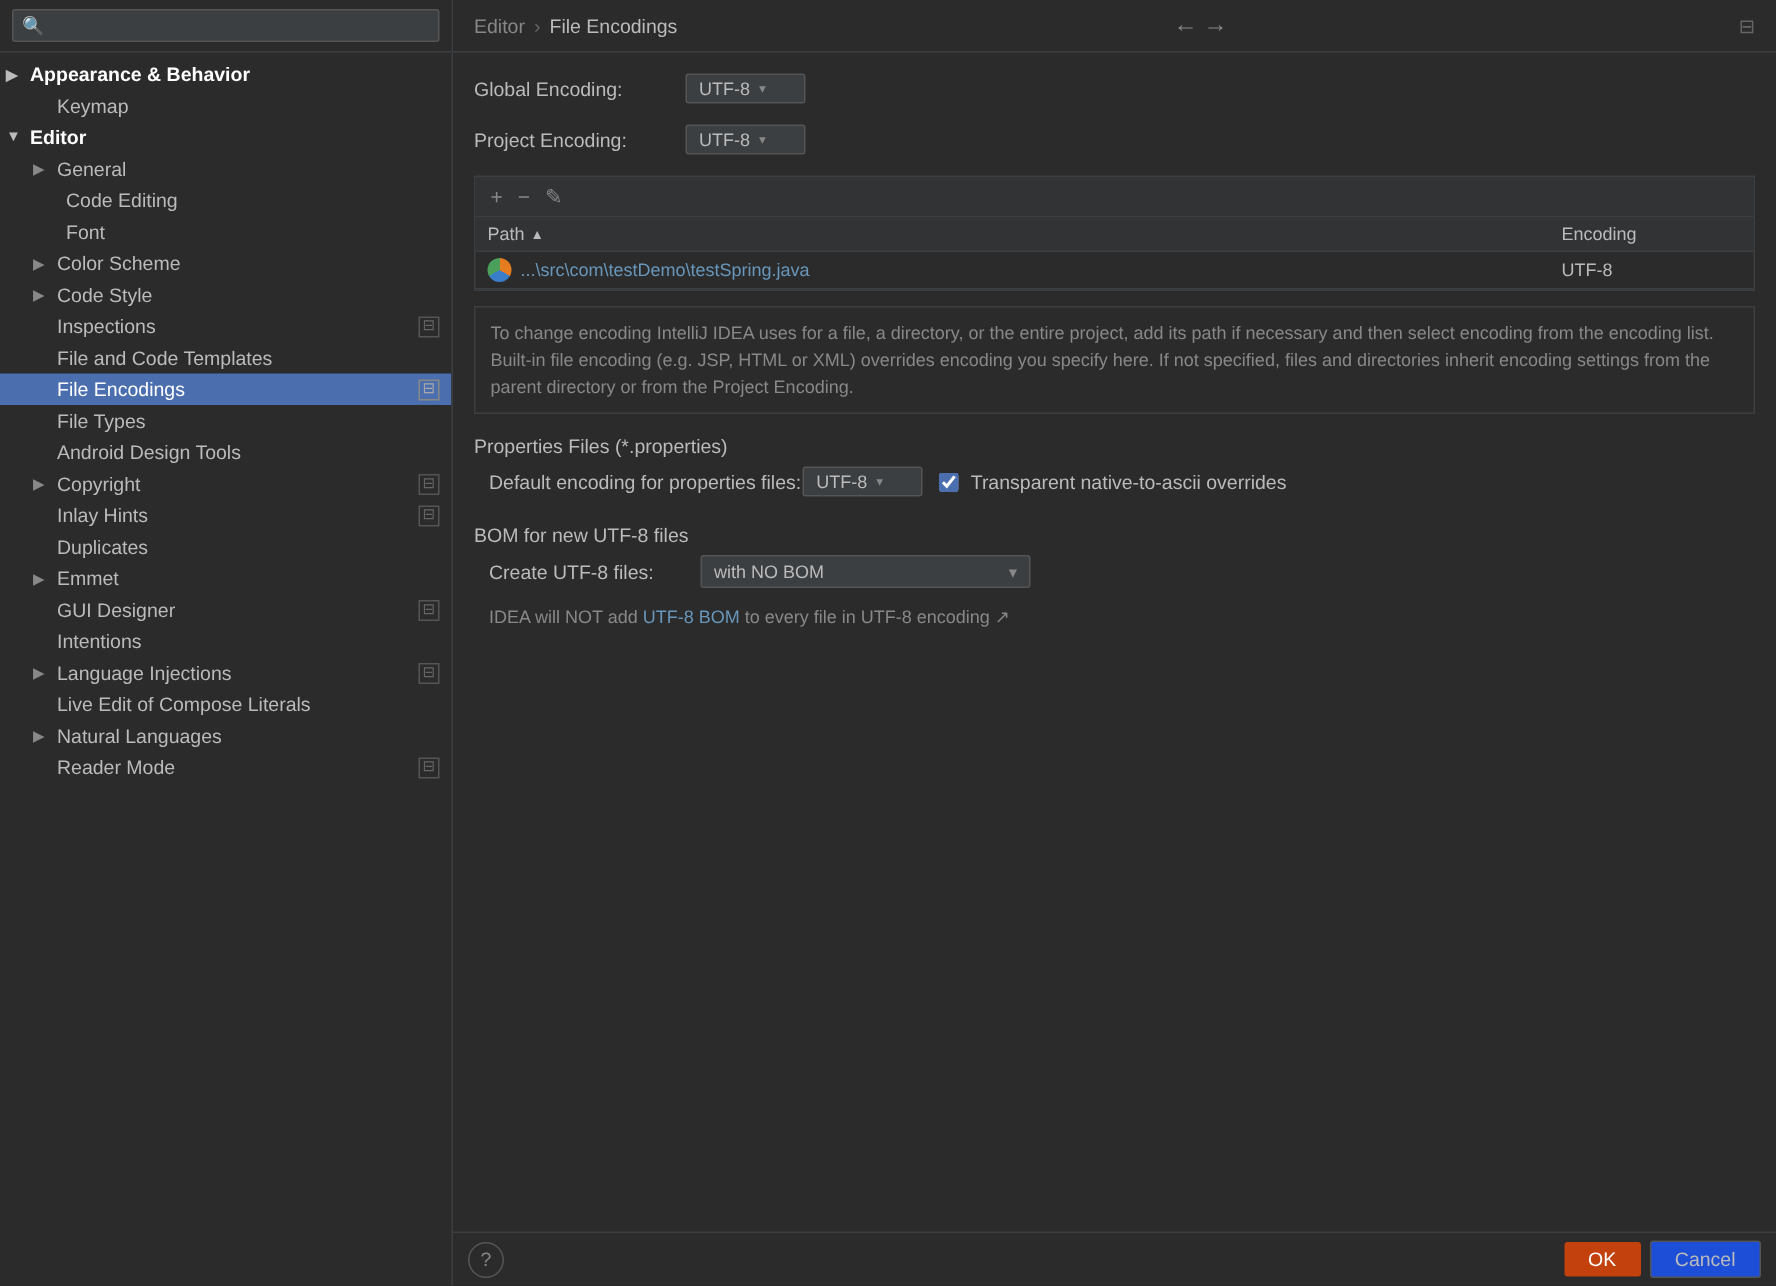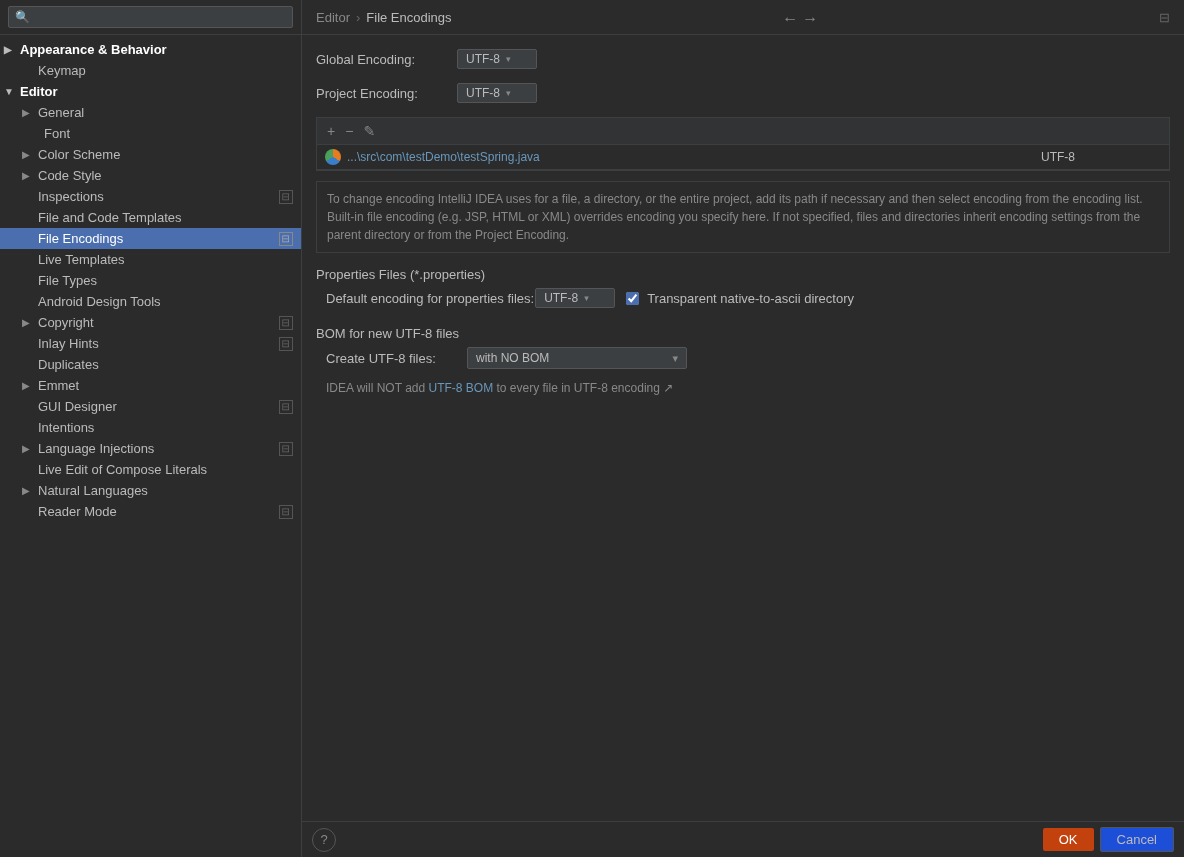--- a/index.html
+++ b/index.html
@@ -343,20 +343,24 @@
       <div class="tree-item level0 group-header">
         <span class="arrow expanded">▼</span>
         <span>Editor</span>
       </div>
 
       <div class="tree-item level1">
         <span class="arrow">▶</span>
         <span>General</span>
       </div>
 
+      <div class="tree-item level2">
+        <span class="arrow">&nbsp;</span>
+        <span>Code Editing</span>
+      </div>
 
       <div class="tree-item level2">
         <span class="arrow">&nbsp;</span>
         <span>Font</span>
       </div>
 
       <div class="tree-item level1">
         <span class="arrow">▶</span>
         <span>Color Scheme</span>
       </div>
@@ -380,24 +384,20 @@
       </div>
 
       <div class="tree-item level1 selected" style="justify-content:space-between">
         <div style="display:flex;align-items:center;">
           <span class="arrow">&nbsp;</span>
           <span>File Encodings</span>
         </div>
         <span class="icon-sq" style="color:#aaa;border-color:#888;">⊟</span>
       </div>
 
-      <div class="tree-item level1">
-        <span class="arrow">&nbsp;</span>
-        <span>Live Templates</span>
-      </div>
 
       <div class="tree-item level1">
         <span class="arrow">&nbsp;</span>
         <span>File Types</span>
       </div>
 
       <div class="tree-item level1">
         <span class="arrow">&nbsp;</span>
         <span>Android Design Tools</span>
       </div>
@@ -499,20 +499,24 @@
           <span>UTF-8</span>
           <span class="arrow-down">▾</span>
         </button>
       </div>
 
       <div class="table-section">
         <div class="table-toolbar">
           <button class="table-toolbar-btn">+</button>
           <button class="table-toolbar-btn">−</button>
           <button class="table-toolbar-btn">✎</button>
+        </div>
+        <div class="table-header">
+          <span class="col-path sort-asc">Path</span>
+          <span class="col-encoding">Encoding</span>
         </div>
         <div class="table-row-item">
           <span class="file-icon"></span>
           <span class="file-path">...\src\com\testDemo\testSpring.java</span>
           <span class="file-encoding">UTF-8</span>
         </div>
       </div>
 
       <div class="info-box">
         <span>To change encoding IntelliJ IDEA uses for a file, a directory, or the entire project, add its path if necessary and then select encoding from the encoding list. Built-in file encoding (e.g. JSP, HTML or XML) overrides encoding you specify here. If not specified, files and directories inherit encoding settings from the parent directory or from the Project Encoding.</span>
@@ -522,21 +526,21 @@
         <div class="section-title">Properties Files (*.properties)</div>
         <div class="section-inner">
           <div class="form-row">
             <span class="form-label">Default encoding for properties files:</span>
             <button class="dropdown-btn">
               <span>UTF-8</span>
               <span class="arrow-down">▾</span>
             </button>
             <div class="checkbox-row" style="margin-left:10px">
               <input type="checkbox" class="checkbox-input" checked="" style="">
-              <span>Transparent native-to-ascii directory</span>
+              <span>Transparent native-to-ascii overrides</span>
             </div>
           </div>
         </div>
       </div>
 
       <div>
         <div class="section-title">BOM for new UTF-8 files</div>
         <div class="section-inner">
           <div class="form-row">
             <span class="form-label">Create UTF-8 files:</span>

